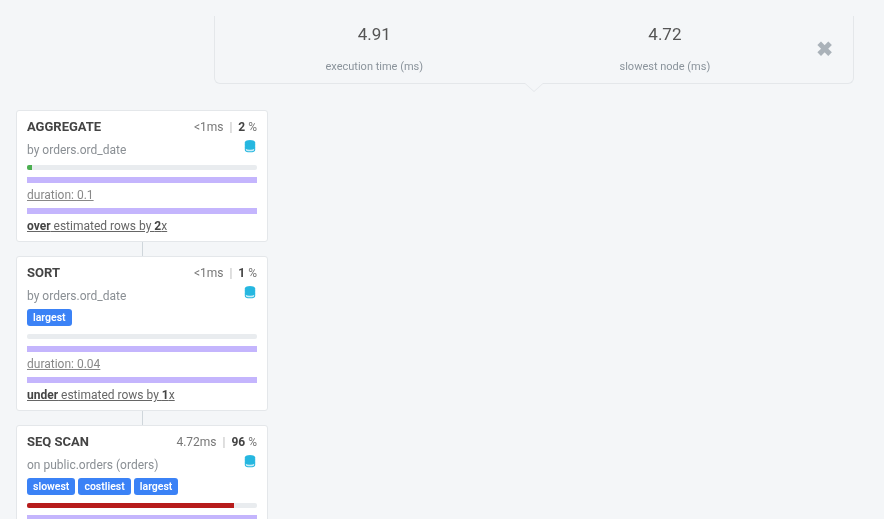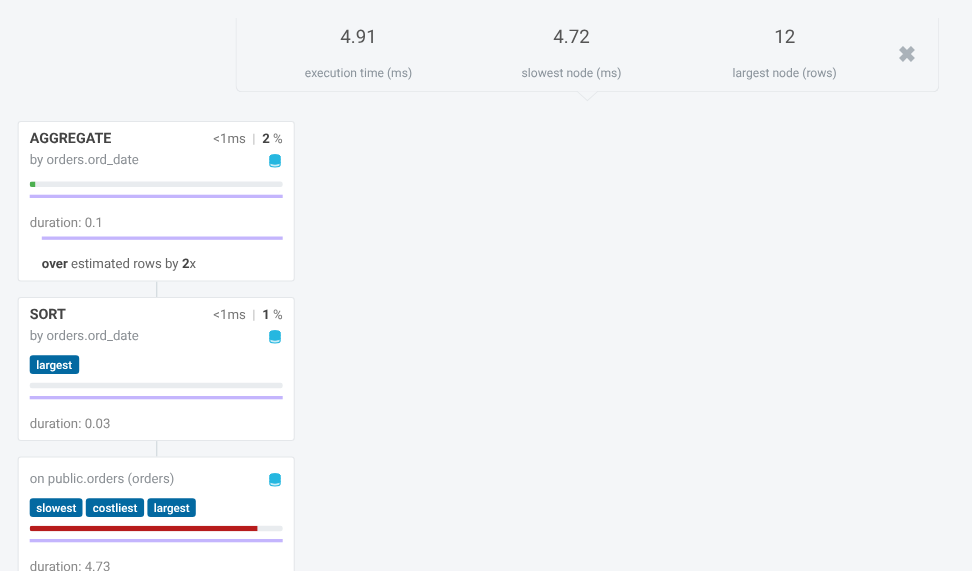--- a/index.html
+++ b/index.html
@@ -79,80 +79,76 @@
     justify-content: space-between;
     align-items: baseline;
   }
   .node-title { font-weight: 700; color: #444; font-size: 13px; }
   .node-metrics { color: #777; font-size: 12px; text-align: right; }
   .node-metrics .divider { color: #bbb; margin: 0 3px; }
   .node-metrics b { color: #444; font-weight: 700; }
   .node-sub {
     display: flex;
     justify-content: space-between;
-    align-items: flex-start;
+    align-items: flex-end;
     margin-top: 4px;
   }
   .node-sub-text { color: #8a8f94; font-size: 12px; }
   .db-icon { color: #26b7e0; }
   .badges { margin-top: 6px; }
   .badge {
     display: inline-block;
-    background: #0369a1;
+    background: #3b82f6;
     color: #fff;
     font-size: 10.5px;
     font-weight: 600;
     padding: 2px 6px;
     border-radius: 3px;
     margin-right: 3px;
   }
   .bar-track {
     margin-top: 8px;
     height: 5px;
     background: #e9ecef;
     border-radius: 2px;
     overflow: hidden;
   }
   .bar-fill { height: 100%; }
   .bar-green { background: #4caf50; }
   .bar-red-dark { background: #b71c1c; }
   .divline {
-    border-top: 3px solid #c4b5fd;
+    border-top: 6px solid #c4b5fd;
     margin-top: 7px;
-    padding-top: 15px;
+    padding-top: 5px;
+    text-decoration: underline;
   }
   .small { font-size: 12px; color: #888; }
   .small b, .row-est b { color: #444; font-weight: 700; }
   .row-est {
     margin-top: 6px;
     font-size: 12px;
     color: #666;
-    margin-left: 11px;
   }
   .row-est .kw { font-weight: 700; color: #444; }
 </style>
 </head>
 <body>
 
 <div class="page">
 
   <div class="stats-bar">
     <div id="stats-container" style="display:flex; flex:1; justify-content:space-around;">
         <div class="stat">
           <div class="stat-value">4.91</div>
           <div class="stat-label">execution time (ms)</div>
         </div>
         <div class="stat">
           <div class="stat-value">4.72</div>
           <div class="stat-label">slowest node (ms)</div>
         </div>
-        <div class="stat">
-          <div class="stat-value">12</div>
-          <div class="stat-label">largest node (rows)</div>
-        </div>
       </div>
     <span class="close-x">✖</span>
     <div class="stats-pointer"></div>
   </div>
 
   <div class="tree" id="tree">
       <div class="node">
         <div class="node-head">
           <span class="node-title">AGGREGATE</span>
           <span class="node-metrics">&lt;1ms <span class="divider">|</span> <b>2</b> %</span>
@@ -192,24 +188,29 @@
               <path d="M4 15v4c0 1.66 3.58 3 8 3s8-1.34 8-3v-4" fill="none" stroke="currentColor" stroke-width="0"></path>
               <path d="M4 5v14c0 1.66 3.58 3 8 3s8-1.34 8-3V5" fill="currentColor" opacity="0.25"></path>
               <ellipse cx="12" cy="5" rx="8" ry="3"></ellipse>
               <path d="M4 9c0 1.66 3.58 3 8 3s8-1.34 8-3" fill="none" stroke="currentColor" stroke-width="1.8"></path>
               <path d="M4 14c0 1.66 3.58 3 8 3s8-1.34 8-3" fill="none" stroke="currentColor" stroke-width="1.8"></path>
               <path d="M4 5v14c0 1.66 3.58 3 8 3s8-1.34 8-3V5" fill="none" stroke="currentColor" stroke-width="1.8"></path>
             </svg></span>
         </div>
         <div class="badges"><span class="badge">largest</span></div>
         <div class="bar-track"></div>
-        <div class="small divline">duration: <span>0.03</span></div>
+        <div class="small divline">duration: <span>0.04</span></div>
+        <div class="row-est divline"><span class="kw">under</span> estimated rows by <b>1</b>x</div>
       </div>
       <div class="connector"></div>
       <div class="node">
+        <div class="node-head">
+          <span class="node-title">SEQ SCAN</span>
+          <span class="node-metrics">4.72ms <span class="divider">|</span> <b>96</b> %</span>
+        </div>
         <div class="node-sub">
           <span class="node-sub-text">on public.orders (orders)</span>
           <span class="db-icon"><svg width="14" height="16" viewBox="0 0 24 24" fill="currentColor">
               <ellipse cx="12" cy="5" rx="8" ry="3"></ellipse>
               <path d="M4 5v5c0 1.66 3.58 3 8 3s8-1.34 8-3V5"></path>
               <path d="M4 10v5c0 1.66 3.58 3 8 3s8-1.34 8-3v-5"></path>
               <path d="M4 15v4c0 1.66 3.58 3 8 3s8-1.34 8-3v-4" fill="none" stroke="currentColor" stroke-width="0"></path>
               <path d="M4 5v14c0 1.66 3.58 3 8 3s8-1.34 8-3V5" fill="currentColor" opacity="0.25"></path>
               <ellipse cx="12" cy="5" rx="8" ry="3"></ellipse>
               <path d="M4 9c0 1.66 3.58 3 8 3s8-1.34 8-3" fill="none" stroke="currentColor" stroke-width="1.8"></path>

